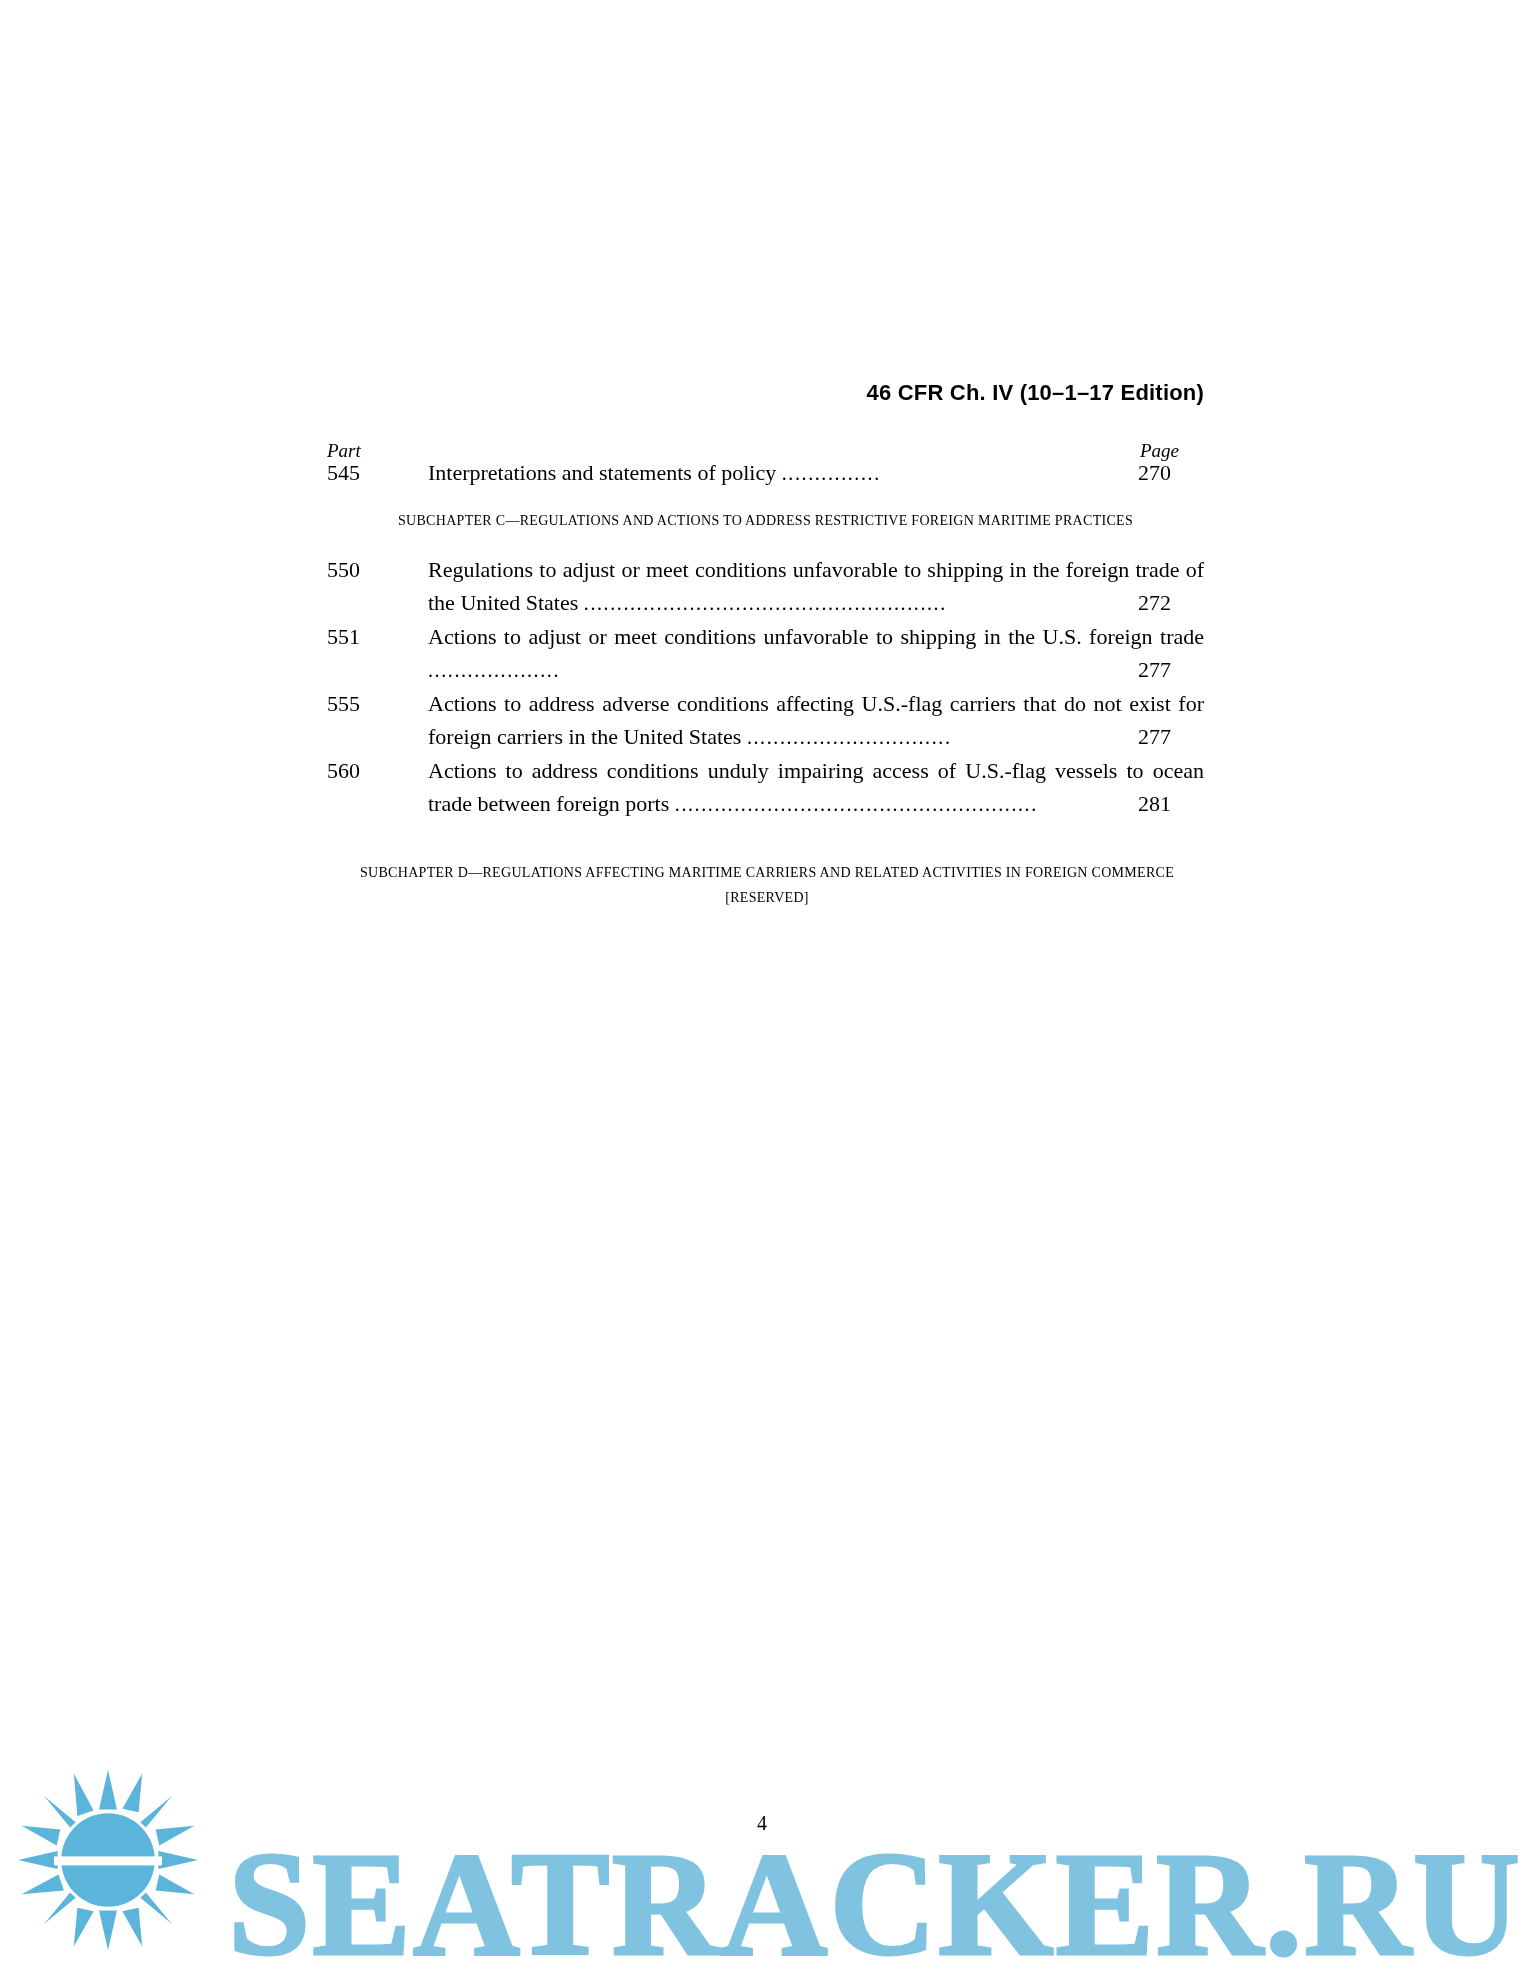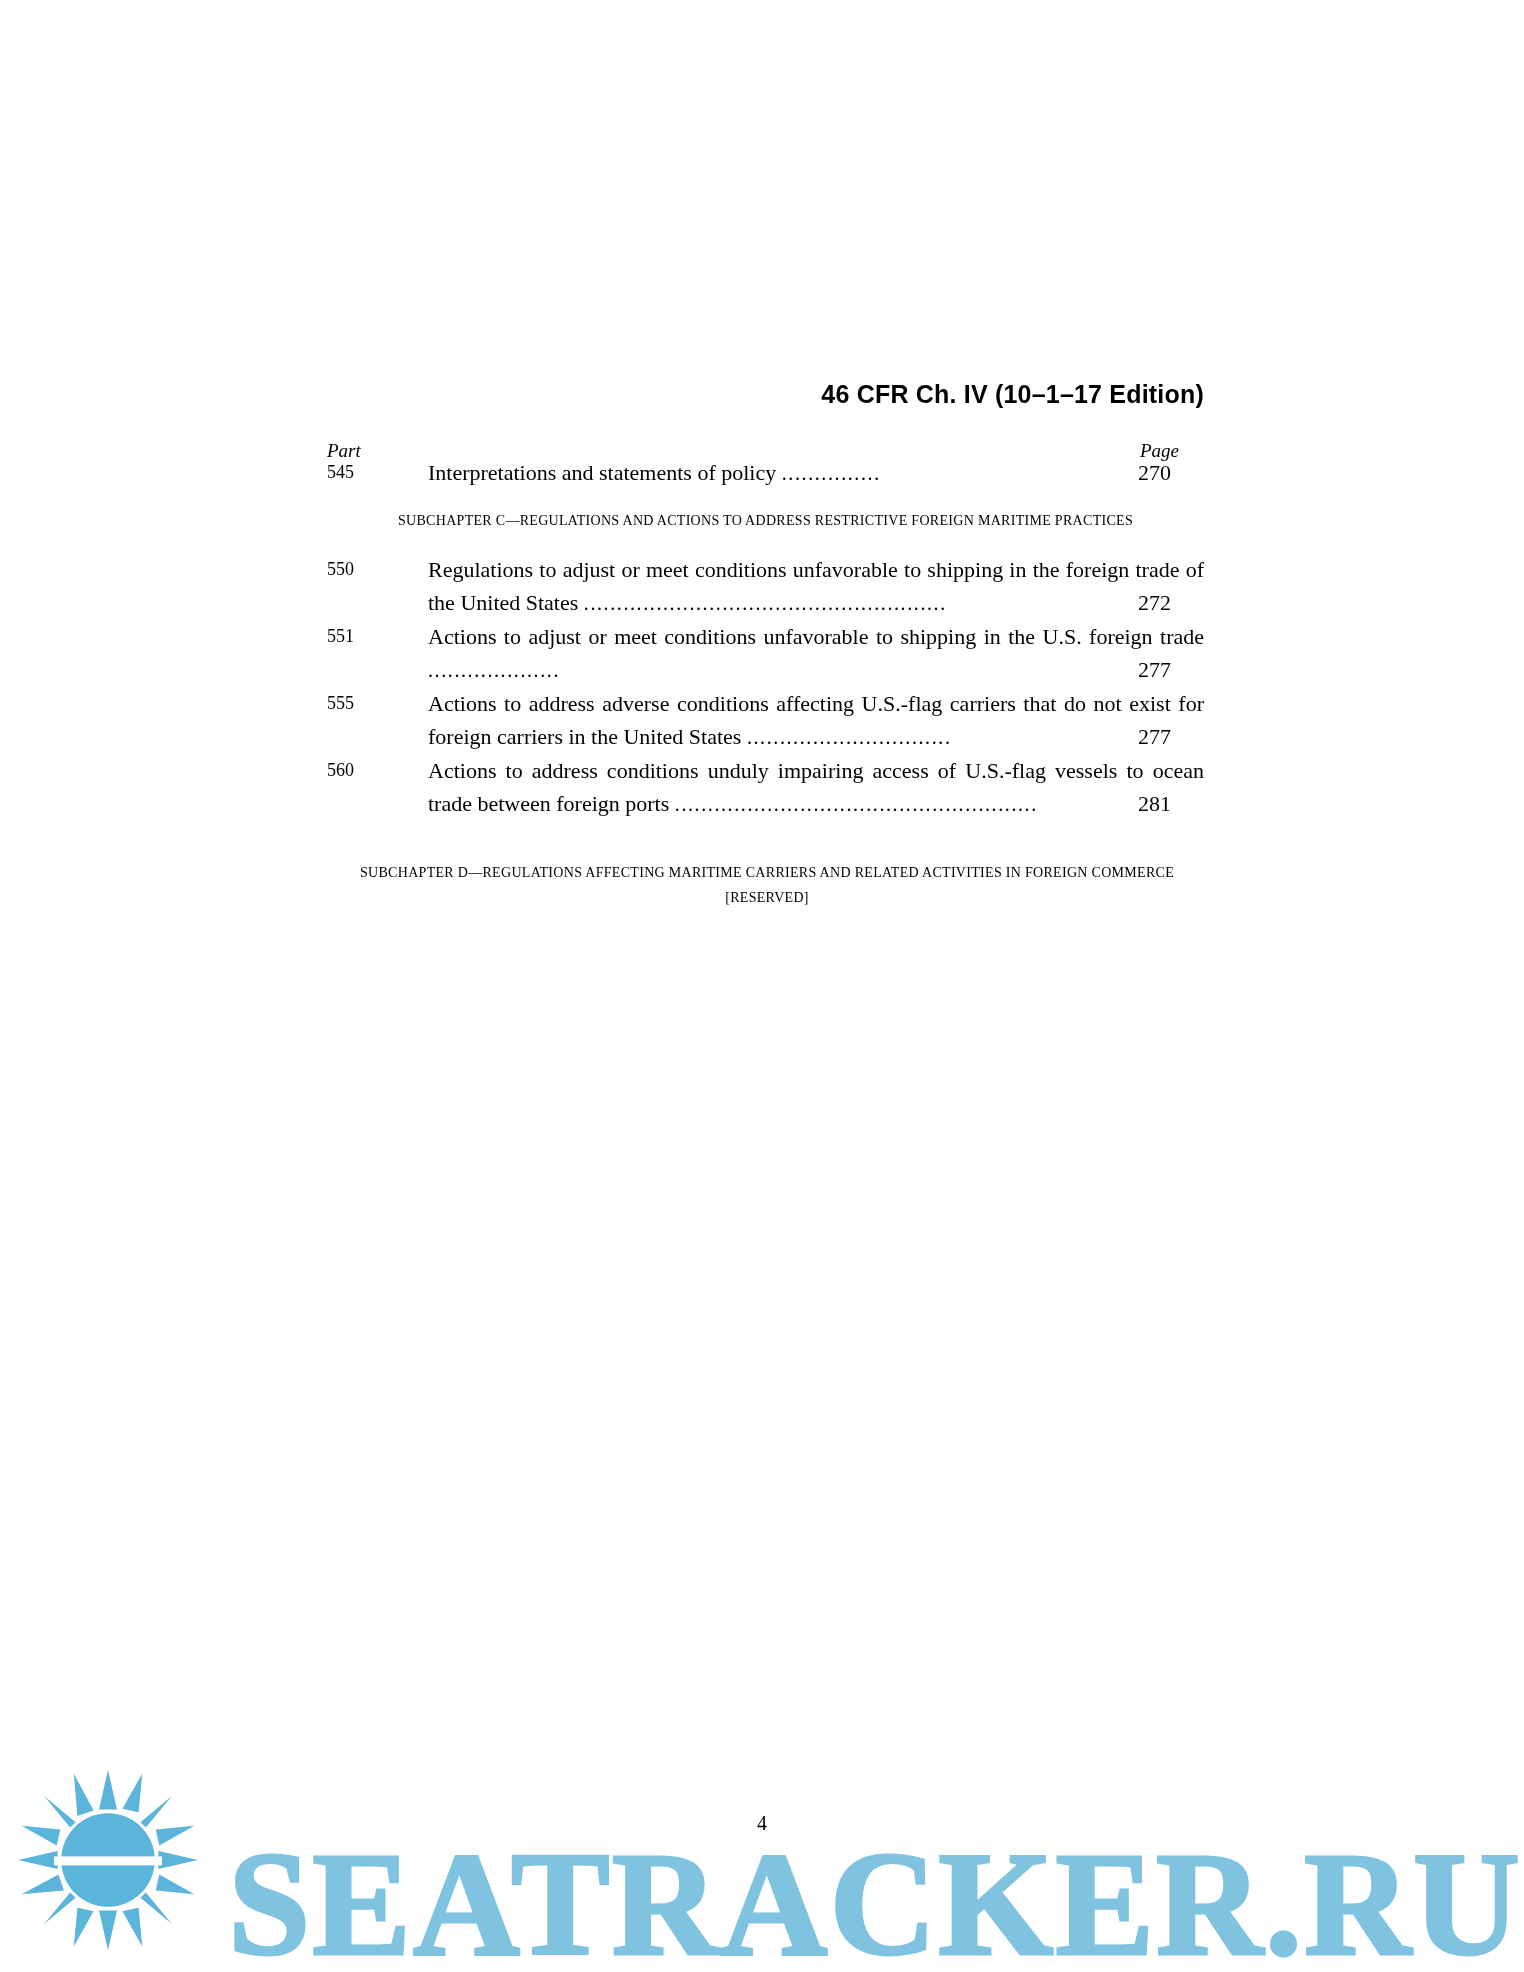--- a/index.html
+++ b/index.html
@@ -25,21 +25,21 @@
 
   
   .running-head {
     position: absolute;
     top: 380px;
     left: 0;
     width: 1204px;
     text-align: right;
     font-family: "Liberation Sans", sans-serif;
     font-weight: bold;
-    font-size: 25px;
+    font-size: 22px;
     letter-spacing: 0.2px;
   }
 
   
   .col-head {
     position: absolute;
     top: 440px;
     font-style: italic;
     font-size: 19px;
     font-family: "Liberation Serif", serif;
@@ -60,21 +60,21 @@
     margin: 0;
     padding: 0;
     min-height: 33px;
   }
 
   .entry .num {
     position: absolute;
     left: 0;
     top: 0;
     width: 100px;
-    font-size: 18px;
+    font-size: 22px;
     line-height: 33px;
     text-align: left;
     white-space: nowrap;
   }
 
   .entry .body {
     margin-left: 101px;
     font-size: 22px;
     line-height: 33px;
     text-align: justify;

